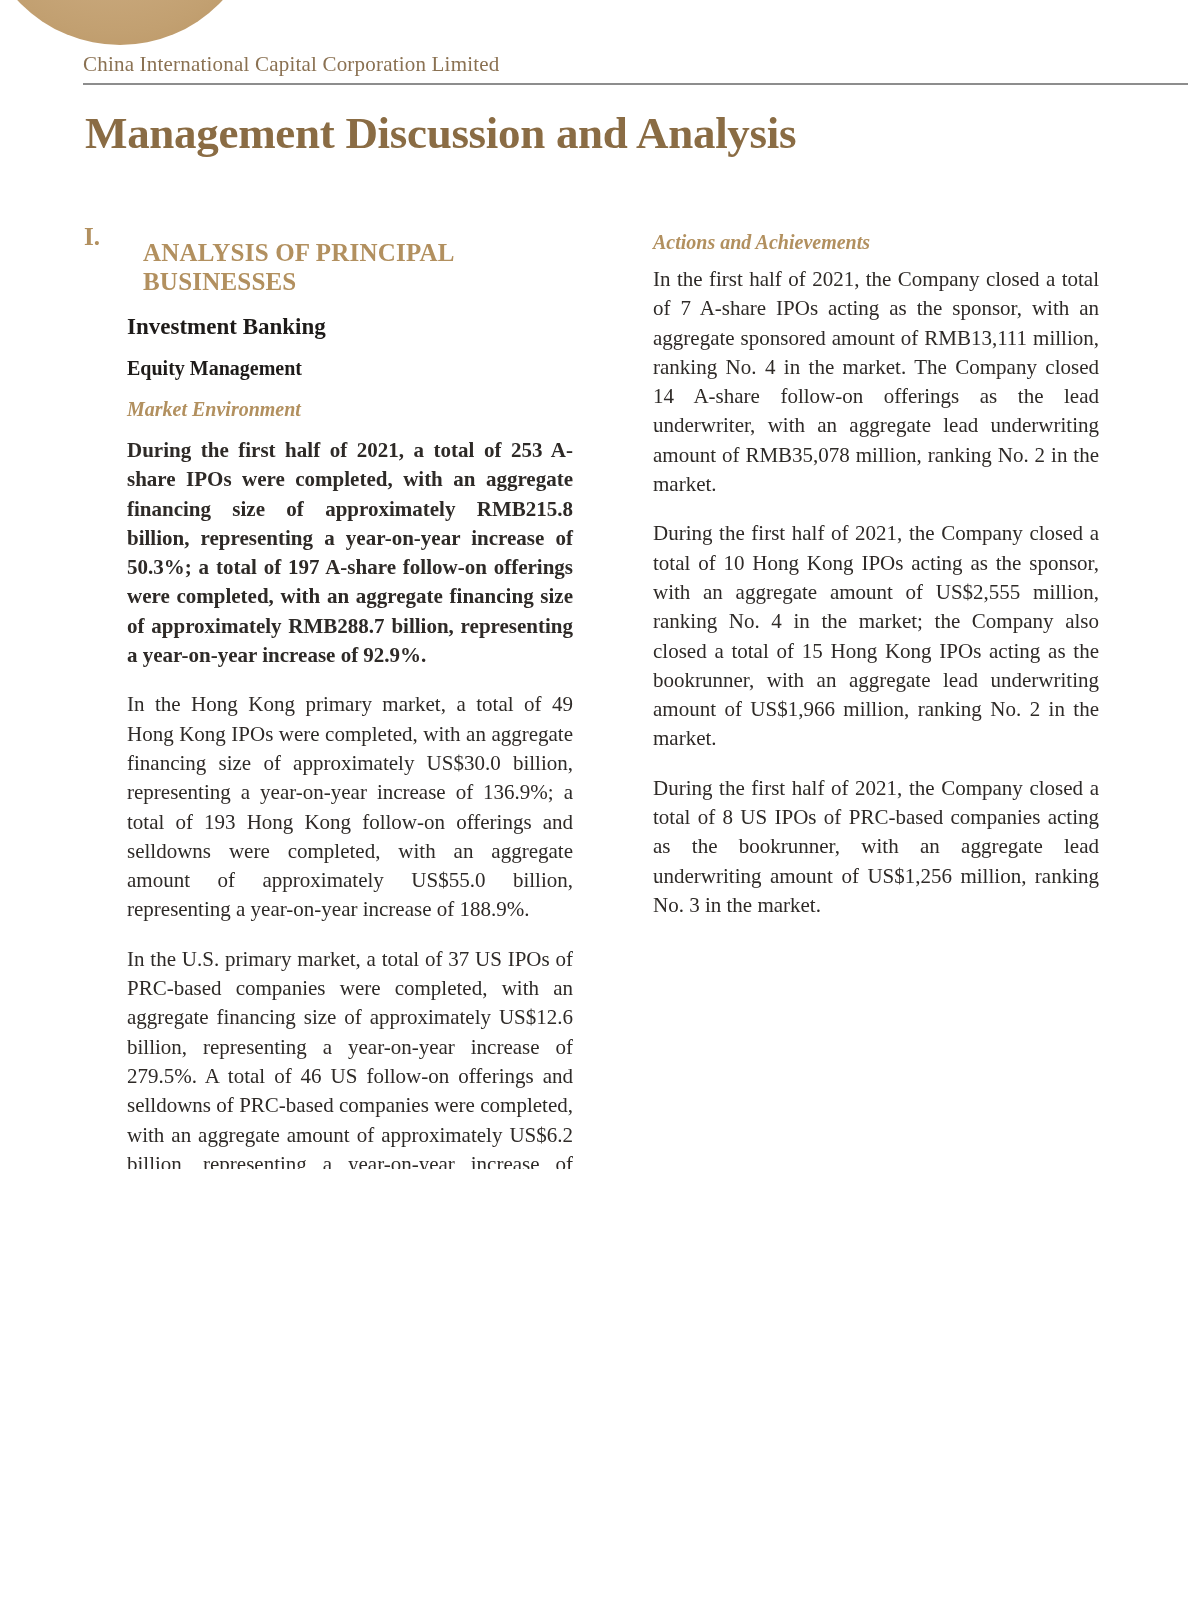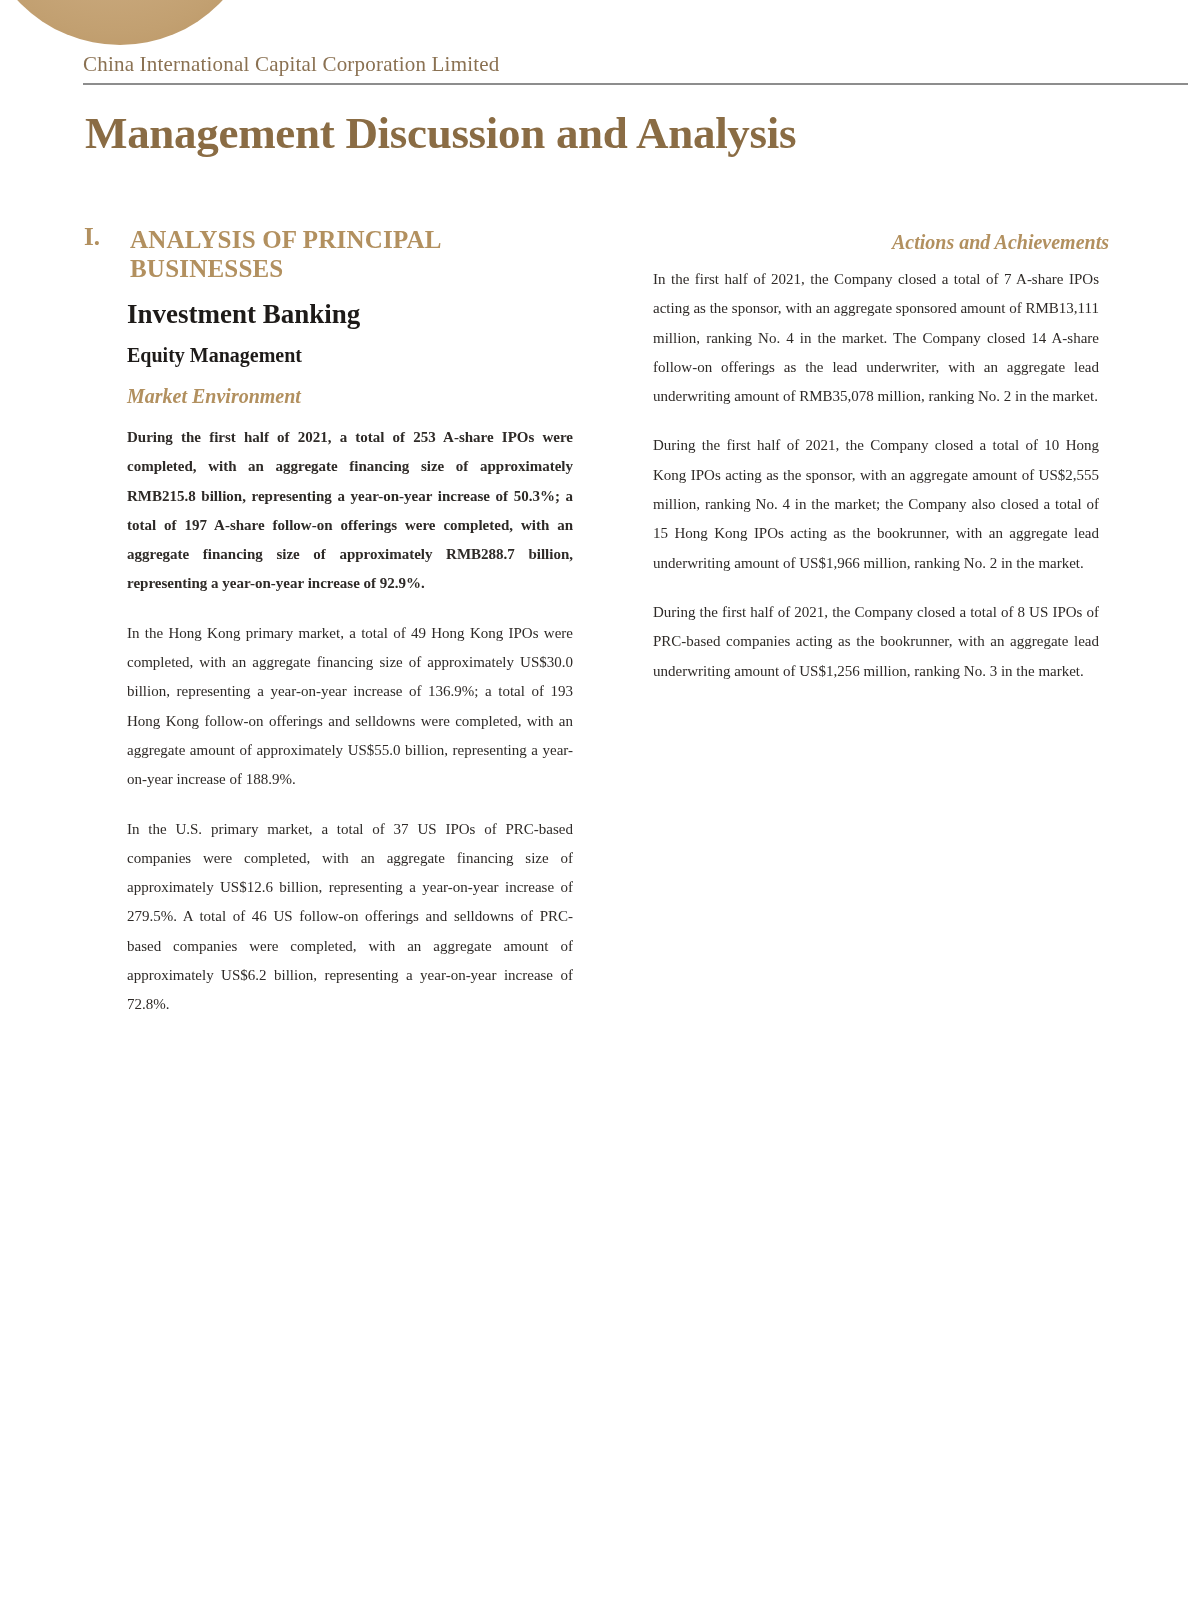--- a/index.html
+++ b/index.html
@@ -66,30 +66,30 @@
     color: var(--accent-gold, #b2905f);
   }
   .col {
     position: absolute;
     top: 222px;
     width: 456px;
   }
   .col-left  { left: 127px; }
   .col-right { left: 653px; }
   .section-title {
-    margin: 3px;
+    margin: 16px;
     font-size: 25px;
     line-height: 29px;
     font-weight: bold;
     color: var(--accent-gold, #b2905f);
     letter-spacing: 0.2px;
   }
   .subsection-title {
     margin: 17px 0 0 0;
-    font-size: 27px;
+    font-size: 23px;
     line-height: 28px;
     font-weight: bold;
     color: #1e1b19;
   }
   .subsubsection-title {
     margin: 15px 0 0 0;
     font-size: 20px;
     line-height: 25px;
     font-weight: bold;
     color: #1e1b19;
@@ -97,25 +97,24 @@
   .runin-heading {
     margin: 16px 0 0 0;
     font-size: 20px;
     line-height: 25px;
     font-weight: bold;
     font-style: italic;
     color: var(--accent-gold, #b2905f);
   }
   .col-right .runin-heading {
     margin: 8px 0 0 0;
-    text-align: right;
   }
   .body-para {
     margin: 20px 10px 0 0;
-    font-size: 15px;
+    font-size: 21px;
     line-height: 29.3px;
     text-align: justify;
     color: var(--body-text, #2e2a27);
   }
   .col-left .body-para.first  { margin-top: 14px; font-weight: bold; }
   .col-right .body-para.first { margin-top: 10px; }
   .page-number {
     position: absolute;
     left: 83px;
     top: 1505px;

